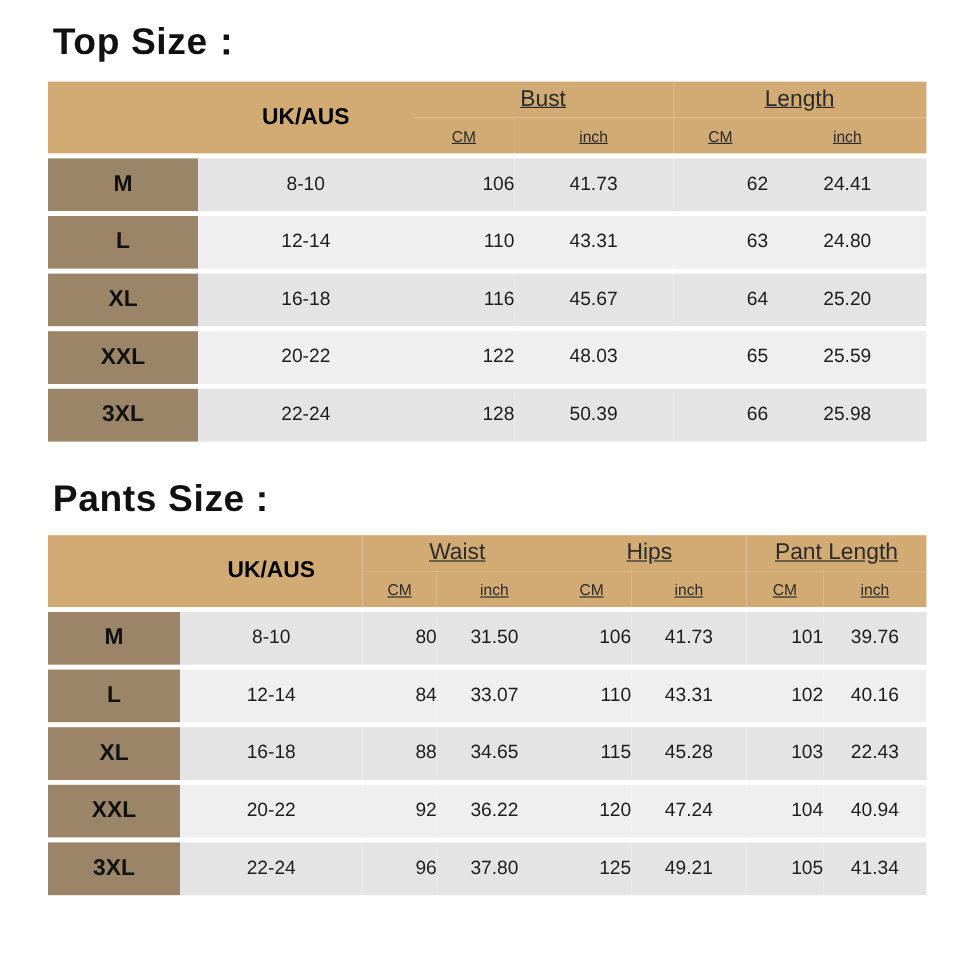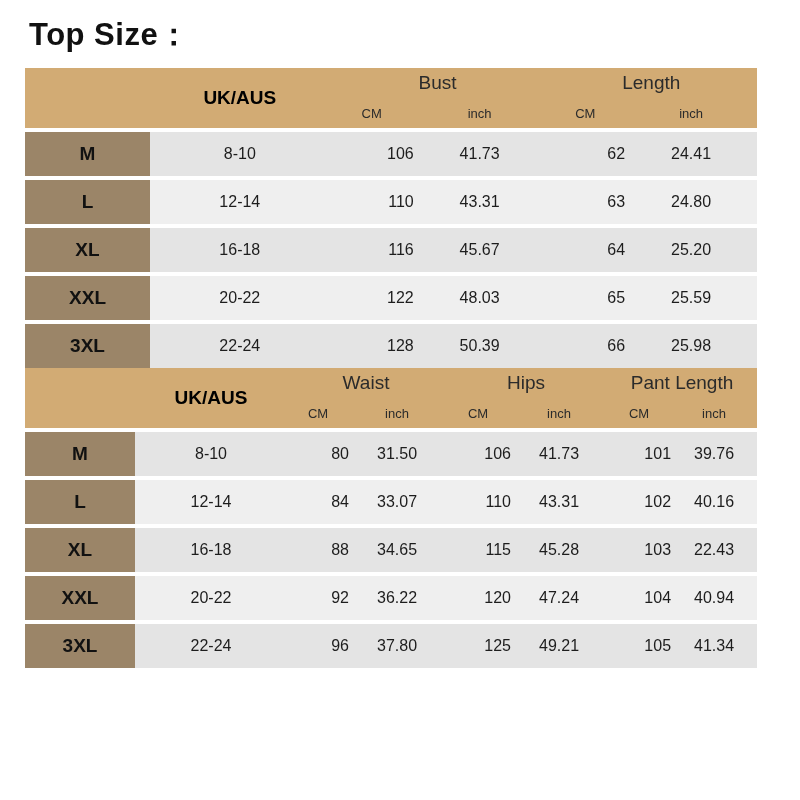--- a/index.html
+++ b/index.html
@@ -11,21 +11,21 @@
     height: 800px;
     background: #ffffff;
     font-family: "Liberation Sans", sans-serif;
     color: #1a1a1a;
     overflow: hidden;
   }
   .page {
     width: 800px;
     height: 800px;
     box-sizing: border-box;
-    padding: 14px 34px 0 25px;
+    padding: 14px 34px 0 40px;
     position: relative;
   }
   .section-title {
     font-size: 31px;
     font-weight: bold;
     letter-spacing: 0.5px;
     margin: 0 0 12px 4px;
     color: #111111;
     font-family: "Liberation Sans", sans-serif;
   }
@@ -43,20 +43,21 @@
     border: none;
   }
   .head-cell {
     background: #d2ab74;
     color: #2b2b2b;
     font-size: 19px;
     text-align: center;
     font-weight: normal;
     height: 30px;
     vertical-align: middle;
+    text-decoration: underline;
   }
   .head-corner {
     background: #d2ab74;
   }
   .head-label {
     background: #d2ab74;
     color: #000000;
     font-size: 19px;
     text-align: center;
     vertical-align: middle;
@@ -190,20 +191,21 @@
         <td class="size-cell">3XL</td>
         <td class="data-cell">22-24</td>
         <td class="data-cell num-cm">128</td>
         <td class="data-cell num-in">50.39</td>
         <td class="data-cell num-cm">66</td>
         <td class="data-cell num-in">25.98</td>
       </tr>
     </tbody>
   </table>
 
+  <h1 class="section-title title-pants">Pants Size :</h1>
 
   <table class="size-table">
     <colgroup>
       <col style="width:110px">
       <col style="width:152px">
       <col style="width:62px">
       <col style="width:96px">
       <col style="width:66px">
       <col style="width:96px">
       <col style="width:64px">

